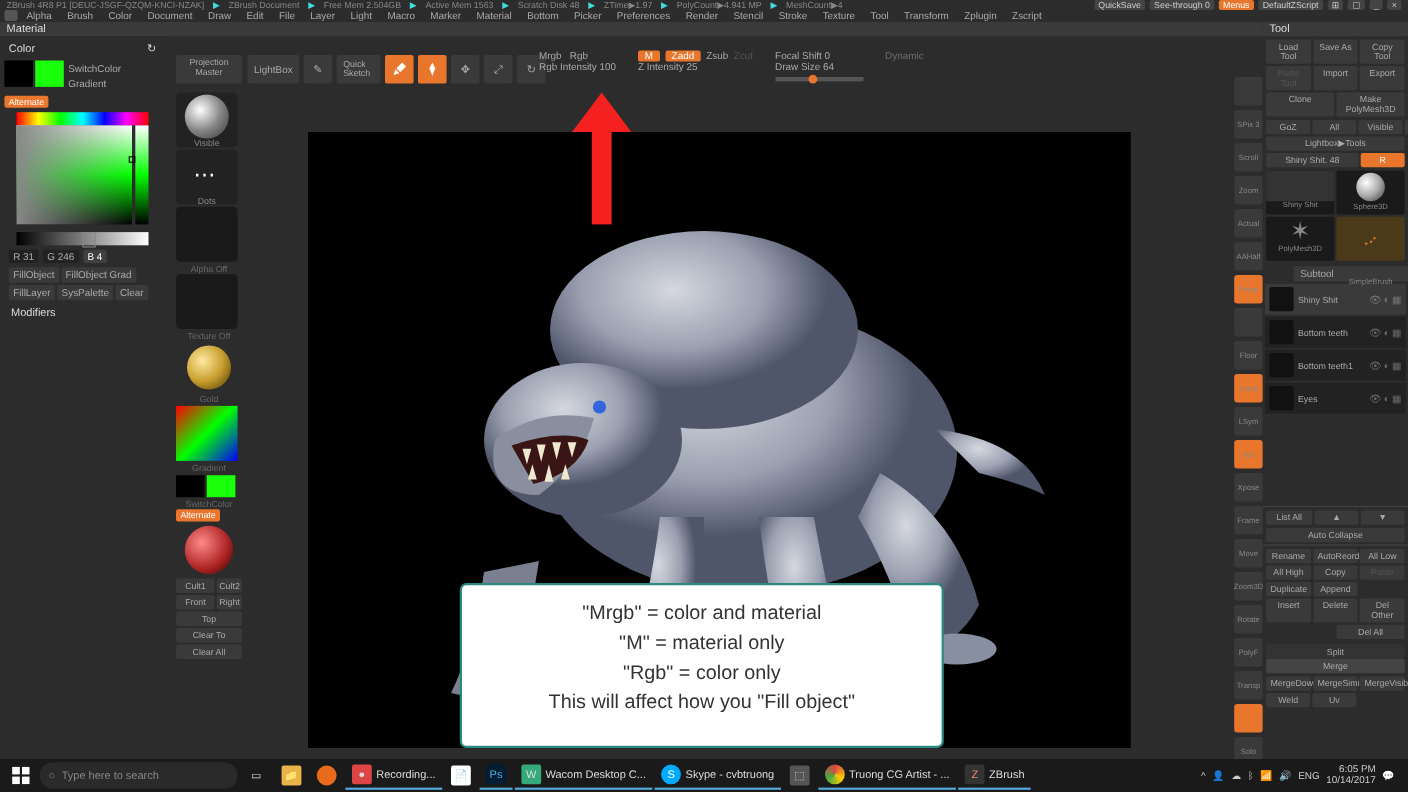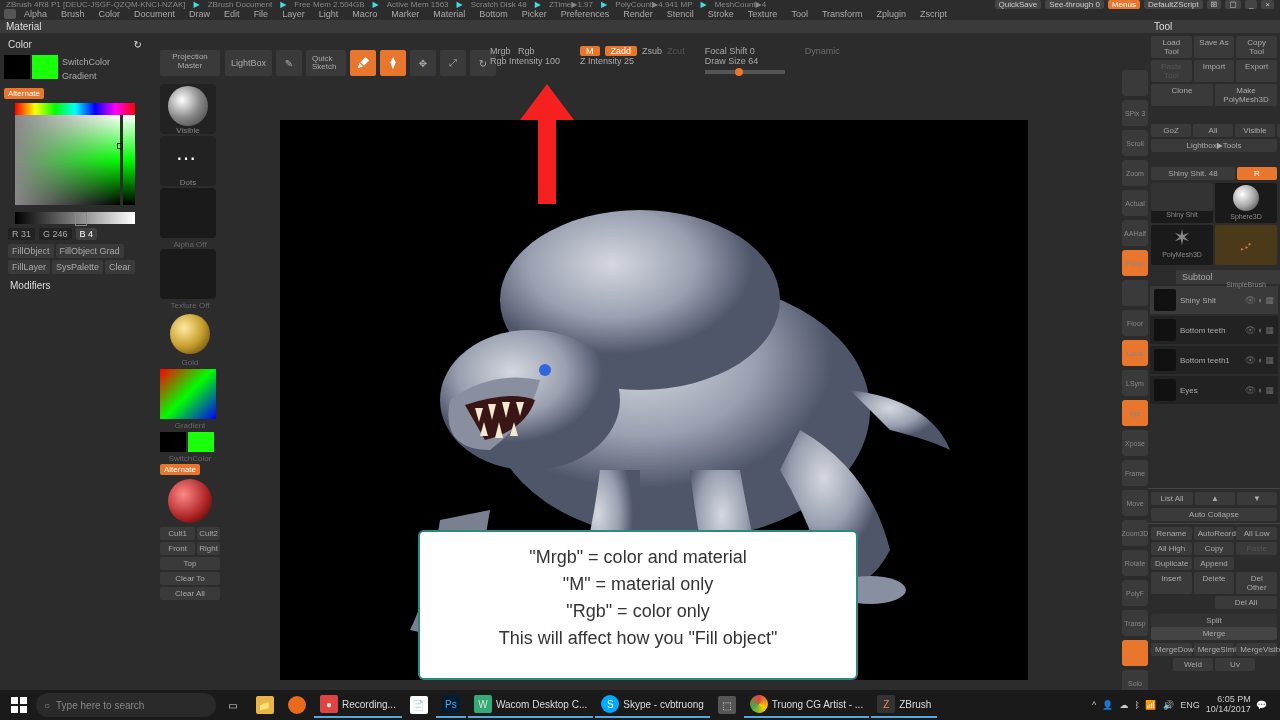--- a/index.html
+++ b/index.html
@@ -65,24 +65,24 @@
 .creature { position:absolute; left:50px; top:50px; width:640px; height:500px; }
 .arrow { position:absolute; left:520px; top:84px; width:54px; height:120px; }
 .arrow-body { position:absolute; left:18px; top:30px; width:18px; height:90px; background:#f52020; }
 .arrow-head { position:absolute; left:0; top:0; width:0; height:0; border-left:27px solid transparent; border-right:27px solid transparent; border-bottom:36px solid #f52020; }
 .info-box { position:absolute; left:418px; top:530px; width:440px; height:150px; background:#fff; border:2px solid #2a8a80; border-radius:6px; padding:12px; font-size:18px; color:#333; text-align:center; line-height:1.5; font-family:Georgia,serif; }
 .right-strip { position:absolute; right:130px; top:70px; width:30px; display:flex; flex-direction:column; gap:4px; align-items:center; }
 .rstrip-btn { width:26px; height:26px; background:#3a3a3a; border-radius:3px; font-size:7px; color:#888; display:flex; align-items:center; justify-content:center; flex-direction:column; cursor:pointer; }
 .rstrip-btn.on { background:#e8762d; }
 .right-panel { position:absolute; right:0; top:20px; width:132px; height:670px; background:#2c2c2c; }
 .rp-hdr { height:13px; background:#3a3a3a; font-size:10px; color:#ddd; padding:0 6px; display:flex; align-items:center; }
-.rp-btns { display:flex; flex-wrap:wrap; gap:2px; padding:3px;justify-content:center; }
+.rp-btns { display:flex; flex-wrap:wrap; gap:2px; padding:3px; }
 .rp-btn { background:#3a3a3a; font-size:8px; padding:2px 4px; border-radius:2px; color:#aaa; cursor:pointer; flex:1; min-width:40px; text-align:center; }
 .rp-btn.dis { color:#555; }
-.rp-row { display:flex; gap:2px; padding:0 3px;margin-top:15px; }
+.rp-row { display:flex; gap:2px; padding:0 3px; }
 .tool-grid { display:grid; grid-template-columns:1fr 1fr; gap:2px; padding:3px; }
 .tool-thumb { height:40px; background:#1a1a1a; border-radius:2px; position:relative; font-size:7px; color:#888; text-align:center; }
 .tool-thumb .sphere { width:26px; height:26px; border-radius:50%; background:radial-gradient(circle at 35% 35%,#fff,#aaa 50%,#333); margin:2px auto; }
 .tool-thumb .star { font-size:22px; color:#888; }
 .tool-thumb .brush-ico { font-size:20px; color:#e8762d; }
 .tool-thumb.on { background:#4a3a1a; }
 .subtool-hdr { background:#3a3a3a; font-size:9px; padding:2px 6px; margin-top:2px;margin-left:28px; }
 .subtool-list { padding:2px; }
 .st-item { height:28px; background:#222; margin-bottom:2px; display:flex; align-items:center; padding:0 4px; font-size:8px; color:#aaa; gap:4px; cursor:pointer; }
 .st-item.sel { background:#3a3a3a; }

